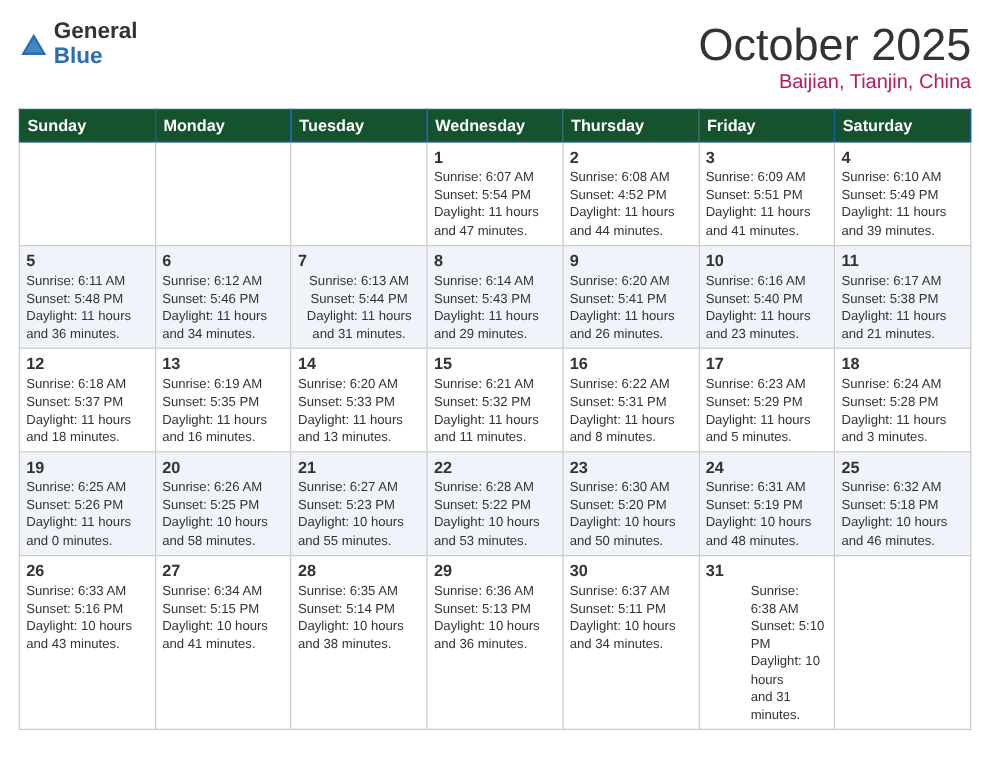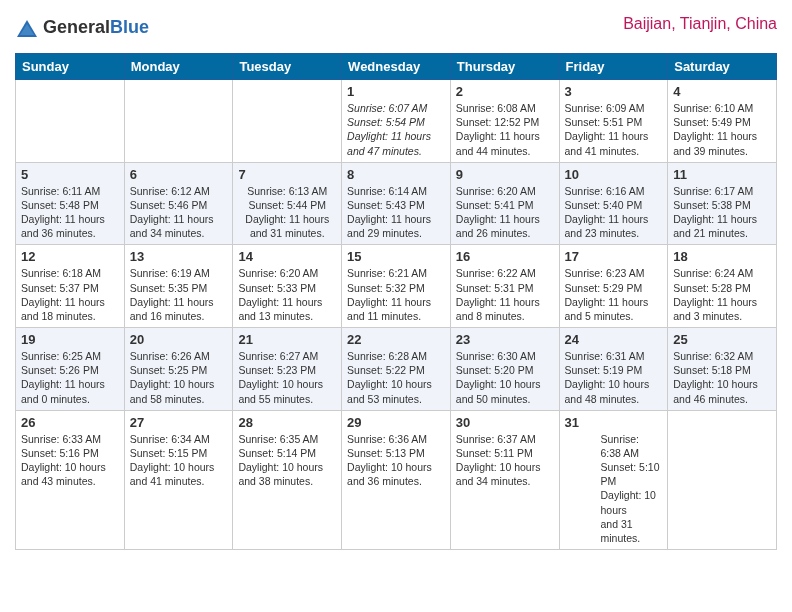--- a/index.html
+++ b/index.html
@@ -18,21 +18,21 @@
       justify-content: space-between;
       align-items: flex-start;
       margin-bottom: 12px;
     }
     .logo {
       display: flex;
       align-items: center;
     }
     .logo-text {
       display: flex;
-      flex-direction: row;
+      flex-direction: column;
       font-size: 18px;
       font-weight: bold;
       line-height: 1.1;
     }
     .logo-general { color: #333; }
     .logo-blue { color: #2a6db5; }
     .logo-icon {
       width: 24px;
       height: 24px;
       margin-right: 4px;
@@ -49,21 +49,21 @@
     .location-title {
       font-size: 16px;
       color: #be185d;
     }
     .calendar {
       width: 100%;
       border-collapse: collapse;
       border: 1px solid #ccc;
     }
     .calendar th {
-      background: #0369a1;
+      background: #14532d;
       color: #fff;
       font-size: 13px;
       padding: 5px 6px;
       text-align: left;
       border: 1px solid #1a5da0;
     }
     .calendar td {
       border: 1px solid #ccc;
       vertical-align: top;
       width: calc(100% / 7);
@@ -97,20 +97,21 @@
       <svg class="logo-icon" viewBox="0 0 24 24">
         <polygon points="12,3 22,20 2,20" fill="#2a6db5"></polygon>
         <polygon points="12,7 19,18 5,18" fill="#5a9fd4" opacity="0.5"></polygon>
       </svg>
       <div class="logo-text">
         <span class="logo-general">General</span>
         <span class="logo-blue">Blue</span>
       </div>
     </div>
     <div class="title-block">
+      <div class="month-title">October 2025</div>
       <div class="location-title">Baijian, Tianjin, China</div>
     </div>
   </div>
 
   <table class="calendar">
     <thead>
       <tr>
 
       <th>Sunday</th>
           <th>Monday</th>
@@ -121,29 +122,29 @@
           <th>Saturday</th>
         </tr>
     </thead>
     <tbody id="calendar-body">
     <tr class="row-odd">
           <td class="empty-cell"></td>
           <td class="empty-cell"></td>
           <td class="empty-cell"></td>
           <td>
             <div class="day-num">1</div>
-            <div class="day-info" style="white-space: pre-line; font-style: italic;">Sunrise: 6:07 AM
+            <div class="day-info" style="white-space: pre-line;">Sunrise: 6:07 AM
 Sunset: 5:54 PM
 Daylight: 11 hours
 and 47 minutes.</div>
           </td>
           <td>
             <div class="day-num">2</div>
             <div class="day-info" style="white-space: pre-line;">Sunrise: 6:08 AM
-Sunset: 12:52 PM
+Sunset: 4:52 PM
 Daylight: 11 hours
 and 44 minutes.</div>
           </td>
           <td>
             <div class="day-num">3</div>
             <div class="day-info" style="white-space: pre-line;">Sunrise: 6:09 AM
 Sunset: 5:51 PM
 Daylight: 11 hours
 and 41 minutes.</div>
           </td>

